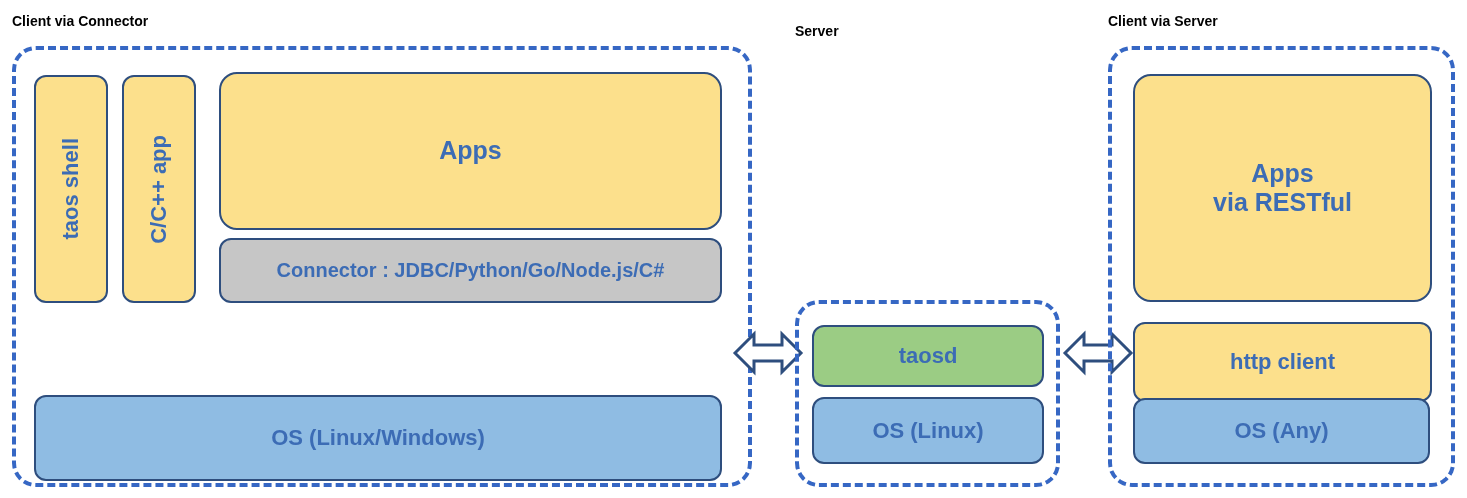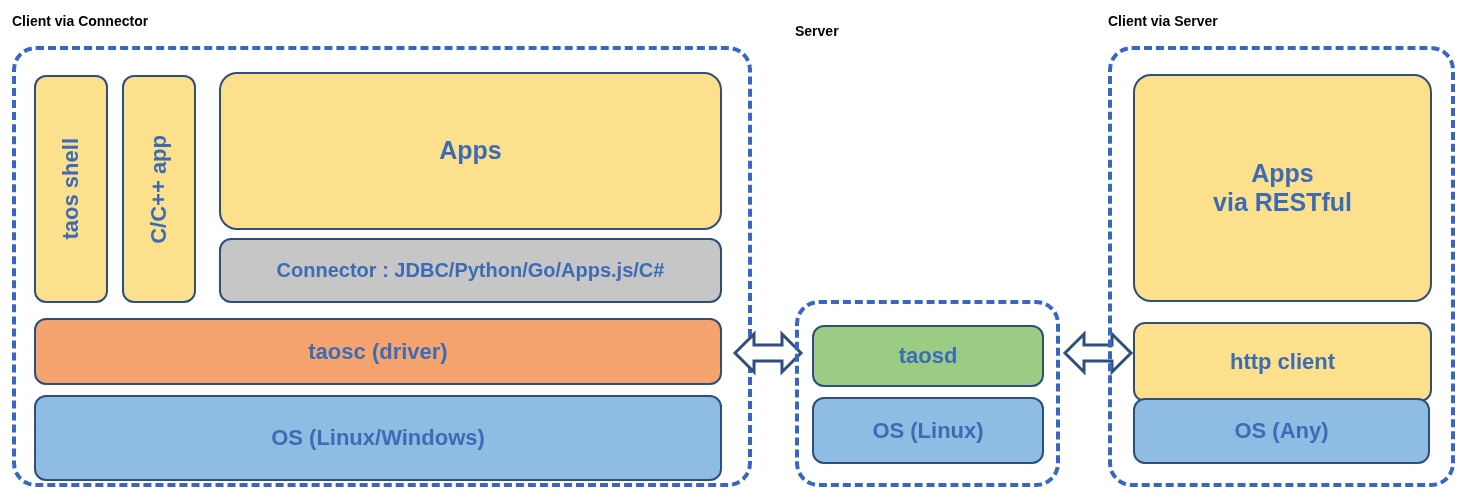--- a/index.html
+++ b/index.html
@@ -69,26 +69,23 @@
 
   <div class="box fill-yellow" style="left:122px;top:75px;width:74px;height:228px;">
     <span class="vtext">C/C++ app</span>
   </div>
 
   <div class="box fill-yellow rounded-lg" style="left:219px;top:72px;width:503px;height:158px;">
     <span class="lbl" style="font-size:25px;">Apps</span>
   </div>
 
   <div class="box fill-gray" style="left:219px;top:238px;width:503px;height:65px;">
-    <span class="lbl small">Connector : JDBC/Python/Go/Apps.js/C#</span>
+    <span class="lbl small">Connector : JDBC/Python/Go/Node.js/C#</span>
   </div>
 
-  <div class="box fill-orange" style="left:34px;top:318px;width:688px;height:67px;">
-    <span class="lbl">taosc (driver)</span>
-  </div>
 
   <div class="box fill-blue" style="left:34px;top:395px;width:688px;height:86px;">
     <span class="lbl">OS (Linux/Windows)</span>
   </div>
 
   <div class="arrow" style="left:732px;top:328px;">
     <svg width="72" height="50" viewBox="0 0 72 50">
       <polygon points="3,25 22,6 22,17 50,17 50,6 69,25 50,44 50,33 22,33 22,44" fill="#FFFFFF" stroke="#2E4E7E" stroke-width="3" stroke-linejoin="miter"></polygon>
     </svg>
   </div>

